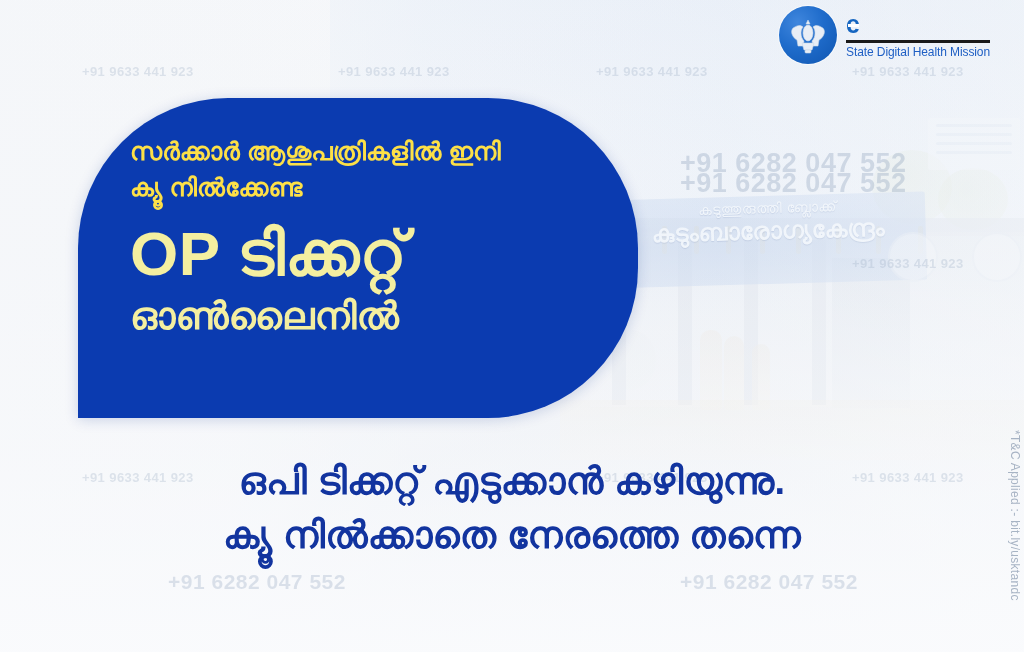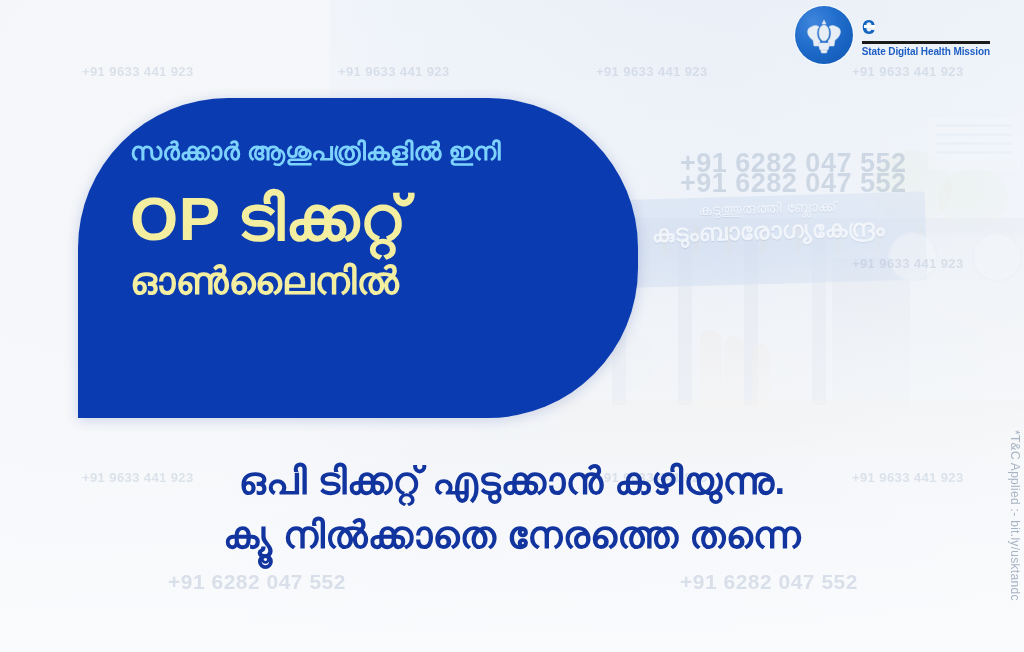--- a/index.html
+++ b/index.html
@@ -113,35 +113,35 @@
   .logo-title{
     font-size:25px;font-weight:bold;color:#101010;letter-spacing:-.3px;
     display:flex;align-items:baseline;
   }
   .logo-title .e{color:#1565c0;position:relative;}
   .logo-title .e::after{
     content:"";position:absolute;left:2px;top:48%;width:11px;height:3px;background:#ffffff;
   }
   .logo-rule{height:3px;background:#1a1a1a;margin:3px 0 3px;width:100%;}
   .logo-sub{
-    font-size:10px;font-weight:bold;color:#1f5fc4;letter-spacing:-.1px;white-space:nowrap;
+    font-size:12px;font-weight:normal;color:#1f5fc4;letter-spacing:-.1px;white-space:nowrap;
   }
 
   
   .banner{
     position:absolute;left:78px;top:98px;width:560px;height:320px;
     background:#0b3bb0;
     border-radius:150px 150px 150px 0;
     box-shadow:0 2px 14px rgba(10,45,140,.18);
   }
   .banner-inner{
     position:absolute;left:52px;top:36px;right:34px;
   }
   .bn-l1,.bn-l2{
-    color:#7dd3fc;font-size:25px;font-weight:bold;line-height:1.42;letter-spacing:.1px;
+    color:#fde047;font-size:25px;font-weight:bold;line-height:1.42;letter-spacing:.1px;
   }
   .bn-big{
     color:#f4efa0;font-size:62px;font-weight:bold;line-height:1.12;
     margin-top:14px;letter-spacing:.5px;
   }
   .bn-l3{
     color:#f4efa0;font-size:38px;font-weight:bold;line-height:1.2;margin-top:6px;
   }
 
   
@@ -249,20 +249,21 @@
         <span class="e">e</span>
       </div>
       <div class="logo-rule"></div>
       <div class="logo-sub">State Digital Health Mission</div>
     </div>
   </div>
 
   <div class="banner">
     <div class="banner-inner">
       <div class="bn-l1">സർക്കാർ ആശുപത്രികളിൽ ഇനി</div>
+      <div class="bn-l2">ക്യൂ നിൽക്കേണ്ട</div>
       <div class="bn-big">OP ടിക്കറ്റ്</div>
       <div class="bn-l3">ഓൺലൈനിൽ</div>
     </div>
   </div>
 
   <div class="bottom">
     <div>ഒപി ടിക്കറ്റ് എടുക്കാൻ കഴിയുന്നു.</div>
     <div>ക്യൂ നിൽക്കാതെ നേരത്തെ തന്നെ</div>
   </div>
 

